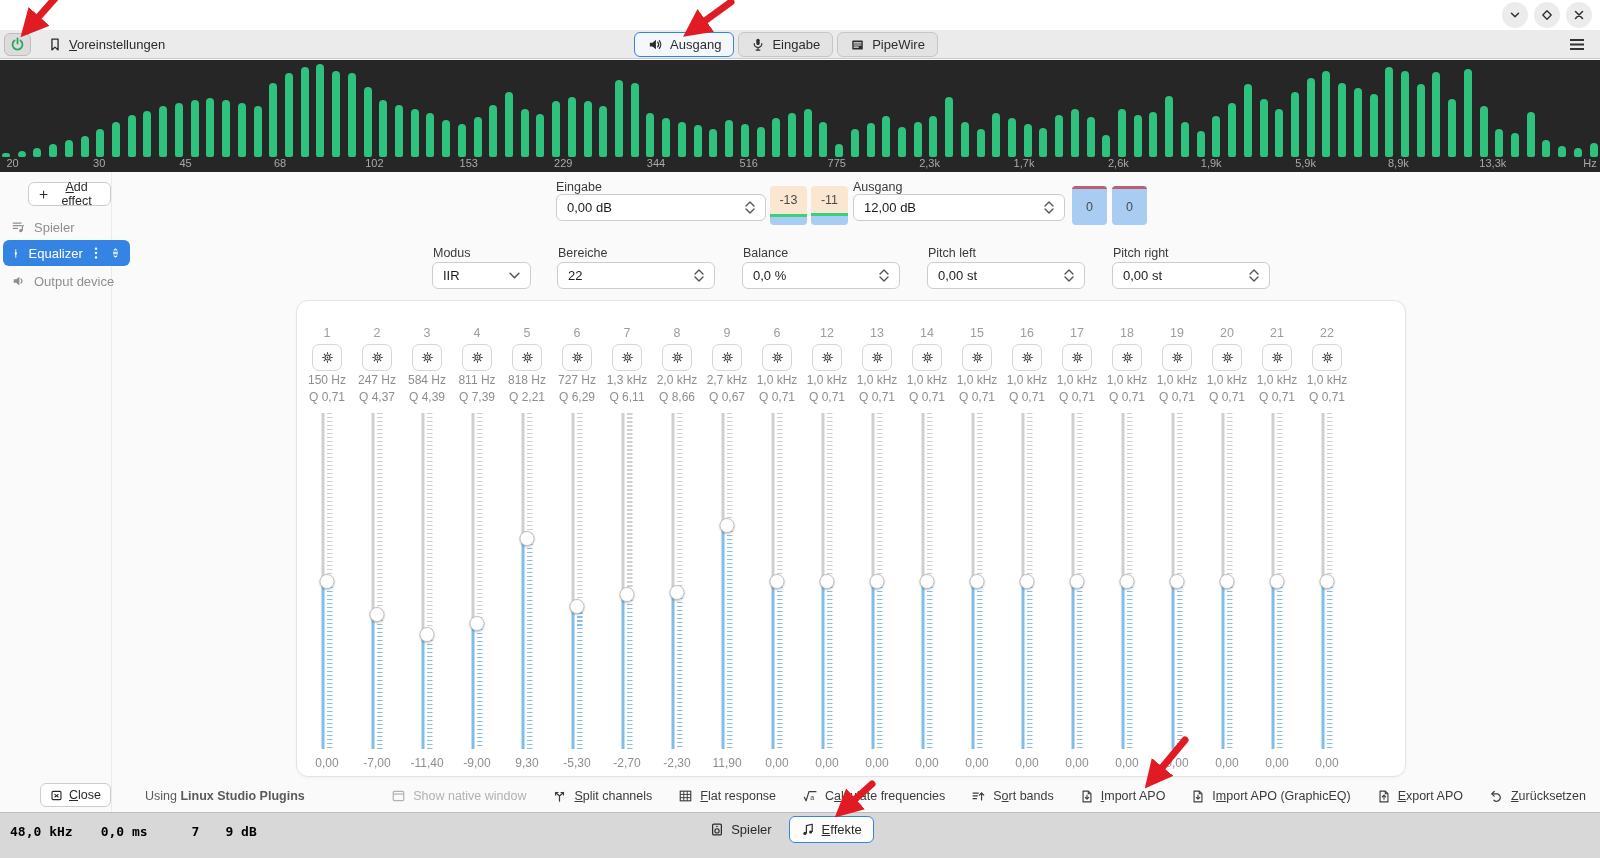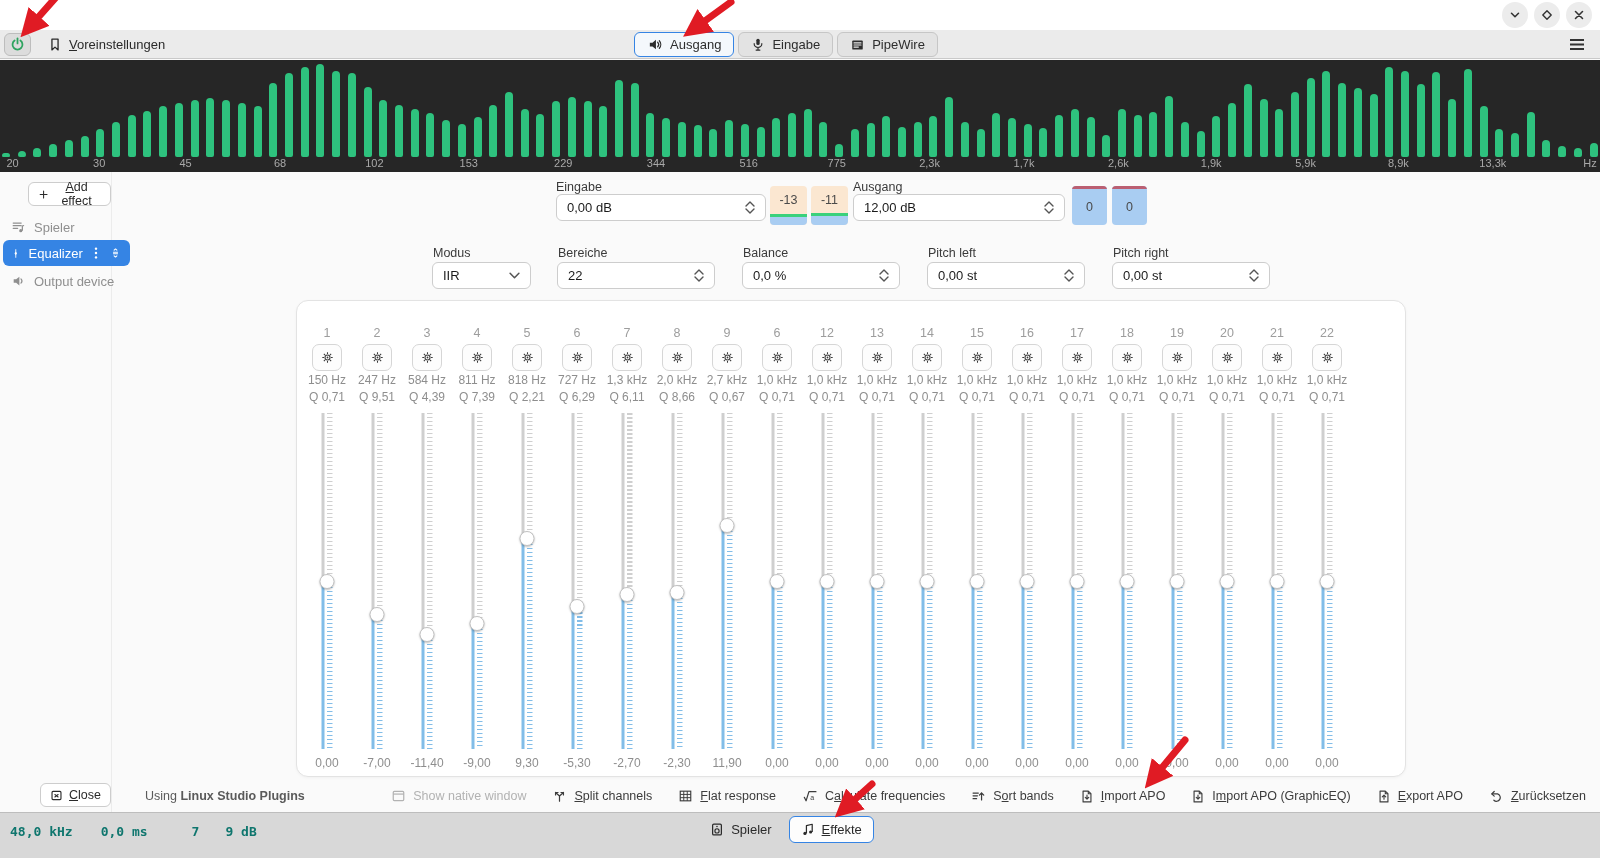--- a/index.html
+++ b/index.html
@@ -77,21 +77,21 @@
 
   
   .toolbar { position:absolute; left:0; right:0; bottom:46px; height:32px; display:flex; align-items:center; }
   .using { position:absolute; left:145px; color:#5a5a5a; font-size:12.5px; }
   .tb-buttons { position:absolute; right:14px; display:flex; gap:26px; align-items:center; }
   .tb-btn { display:flex; align-items:center; gap:7px; color:#3c3c3c; font-size:12.5px; white-space:nowrap; }
   .tb-btn.disabled { color:#b2b2b2; }
 
   
   .statusbar { position:absolute; left:0; bottom:0; width:1600px; height:46px; background:#d8d8d8; border-top:1px solid #bdbdbd; }
-  .stats { position:absolute; left:10px; top:11px; font-family:"DejaVu Sans Mono", monospace; font-size:13px; font-weight:600; color:#0f766e; }
+  .stats { position:absolute; left:10px; top:11px; font-family:"DejaVu Sans Mono", monospace; font-size:13px; font-weight:600; color:#000000; }
   .bottom-tabs { position:absolute; left:0; right:0; top:3px; display:flex; justify-content:center; gap:5px; transform:translateX(-14px); }
   .bt-tab { height:27px; padding:0 11px; display:flex; align-items:center; gap:7px; border-radius:6px; color:#2a2a2a; border:1.5px solid transparent; }
   .bt-tab.selected { background:#fdfdfd; border:1.5px solid #3584e4; }
 
   #arrows { position:absolute; left:0; top:0; pointer-events:none; z-index:50; }
 </style>
 </head>
 <body>
 
 <div class="app">
@@ -468,21 +468,21 @@
           <button class="band-gear">
             <svg width="13" height="13" viewBox="0 0 16 16">
               <g fill="none" stroke="currentColor" stroke-width="1.3">
                 <circle cx="8" cy="8" r="3.1"></circle>
                 <path d="M8 1.6v2.1M8 12.3v2.1M1.6 8h2.1M12.3 8h2.1M3.5 3.5l1.5 1.5M11 11l1.5 1.5M12.5 3.5L11 5M5 11l-1.5 1.5"></path>
               </g>
               <circle cx="8" cy="8" r="1.1" fill="currentColor"></circle>
             </svg>
           </button>
           <div class="band-freq">247 Hz</div>
-          <div class="band-q">Q 9,51</div>
+          <div class="band-q">Q 4,37</div>
           <div class="band-slider">
             <div class="trk top" style="height:199px"></div>
             <div class="trk bot" style="height:133px"></div>
             <div class="thumb" style="top:194px"></div>
           </div>
           <div class="band-gain">-7,00</div>
         </div>
         <div class="band-col">
           <div class="band-num">3</div>
           <button class="band-gear">

